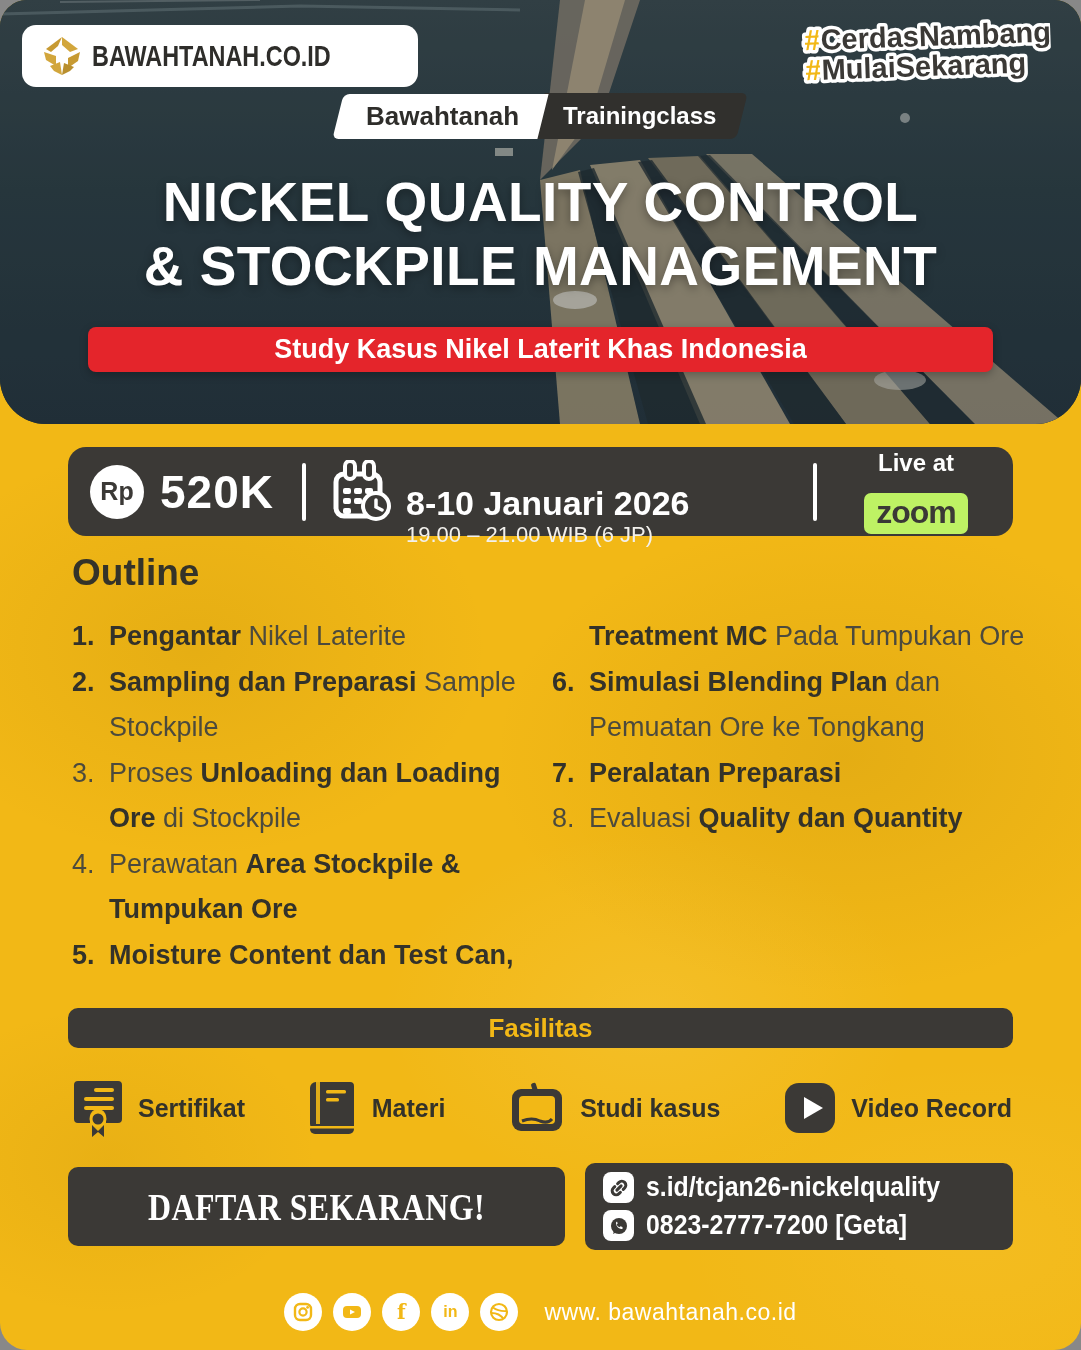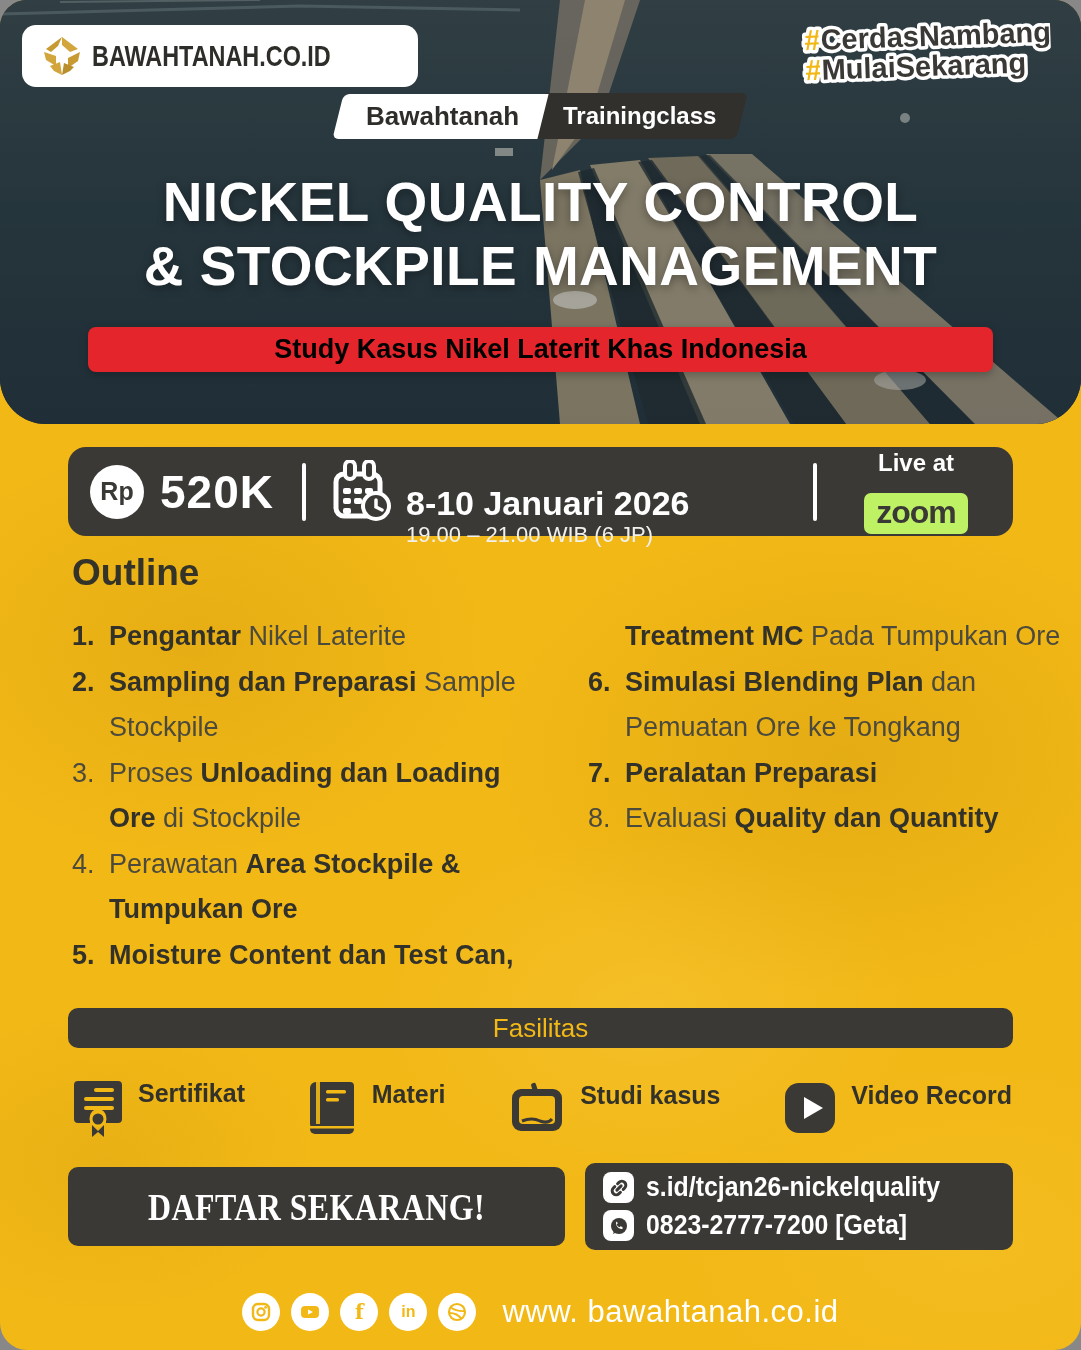--- a/index.html
+++ b/index.html
@@ -55,21 +55,21 @@
     position:absolute; top:170px; left:0; width:100%; text-align:center;
     color:#fff; font-weight:800; font-size:56px; line-height:64px; letter-spacing:.5px;
     text-shadow:0 3px 10px rgba(0,0,0,.35);
     transform:scaleX(.98);
   }
   .subtitle-banner {
     position:absolute; top:327px; left:88px; width:905px; height:45px;
     background:#e4252b; border-radius:8px; display:flex; align-items:center; justify-content:center;
     box-shadow:0 3px 8px rgba(0,0,0,.25);
   }
-  .subtitle-banner span { color:#000000; font-weight:bold; font-size:27px; }
+  .subtitle-banner span { color:#ffffff; font-weight:bold; font-size:27px; }
 
   
   .info-bar {
     position:absolute; top:447px; left:68px; width:945px; height:89px;
     background:#3b3936; border-radius:18px; display:flex; align-items:center;
     padding:13px 22px;
   }
   .rp-circle {
     width:54px; height:54px; border-radius:50%; background:#fff;
     display:flex; align-items:center; justify-content:center;
@@ -87,37 +87,37 @@
   .zoom-pill { background:#bef264; border-radius:7px; padding:1px 12px 3px; }
   .zoom-pill span { color:#3b3936; font-weight:800; font-size:32px; letter-spacing:-1px; }
 
   
   .outline-heading {
     position:absolute; top:552px; left:72px;
     font-weight:800; font-size:37px; color:#343329;
   }
   .outline-col { position:absolute; top:614px; width:480px; }
   .col-0 { left:72px; }
-  .col-1 { left:552px;margin-left:36px; }
+  .col-1 { left:552px; }
   .o-item { display:flex; font-size:27px; line-height:45.5px; color:#4c4a3d; }
   .o-num { width:37px; flex:0 0 37px; }
   .o-text { flex:1; }
   .seg-b, .num-b { font-weight:bold; color:#33322a; }
 
   
   .fasilitas-bar {
     position:absolute; top:1008px; left:68px; width:945px; height:40px;
     background:#3b3936; border-radius:10px; display:flex; align-items:center; justify-content:center;
   }
-  .fasilitas-bar span { color:#f2b816; font-weight:400; font-size:26px; }
+  .fasilitas-bar span { color:#f2b816; font-weight:700; font-size:26px; }
   .facilities {
     position:absolute; top:1072px; left:72px; width:940px; height:72px;
     display:flex; align-items:center; justify-content:space-between;
   }
-  .facility { display:flex; gap:14px; }
+  .facility { display:flex; align-items:center; gap:14px; }
   .facility .f-label { font-weight:bold; font-size:25px; color:#33322a; }
 
   
   .register-btn {
     position:absolute; top:1167px; left:68px; width:497px; height:79px;
     background:#3b3936; border-radius:10px; display:flex; align-items:center; justify-content:center;
     cursor:pointer;
     font-family:Liberation Serif, serif;
   }
   .register-btn span {
@@ -143,21 +143,21 @@
   .footer {
     position:absolute; top:1293px; left:0; width:100%;
     display:flex; align-items:center; justify-content:center; gap:26px;
   }
   .social-row { display:flex; align-items:center; gap:11px; }
   .social-circle {
     width:38px; height:38px; border-radius:50%; background:#fff;
     display:flex; align-items:center; justify-content:center; cursor:pointer;
   }
   .social-circle .tg { color:#f2b816; font-weight:bold; font-size:20px; font-family:"DejaVu Serif", serif; }
-  .site-text { color:#fff; font-weight:400; font-size:31px; letter-spacing:.5px; }
+  .site-text { color:#fff; font-weight:400; font-size:23px; letter-spacing:.5px; }
 </style>
 </head>
 <body>
 
 <div class="page">
   <div class="yellow-texture"></div>
 
   <div class="hero">
     <svg class="photo" width="1081" height="424" viewBox="0 0 1081 424">
       <defs>

